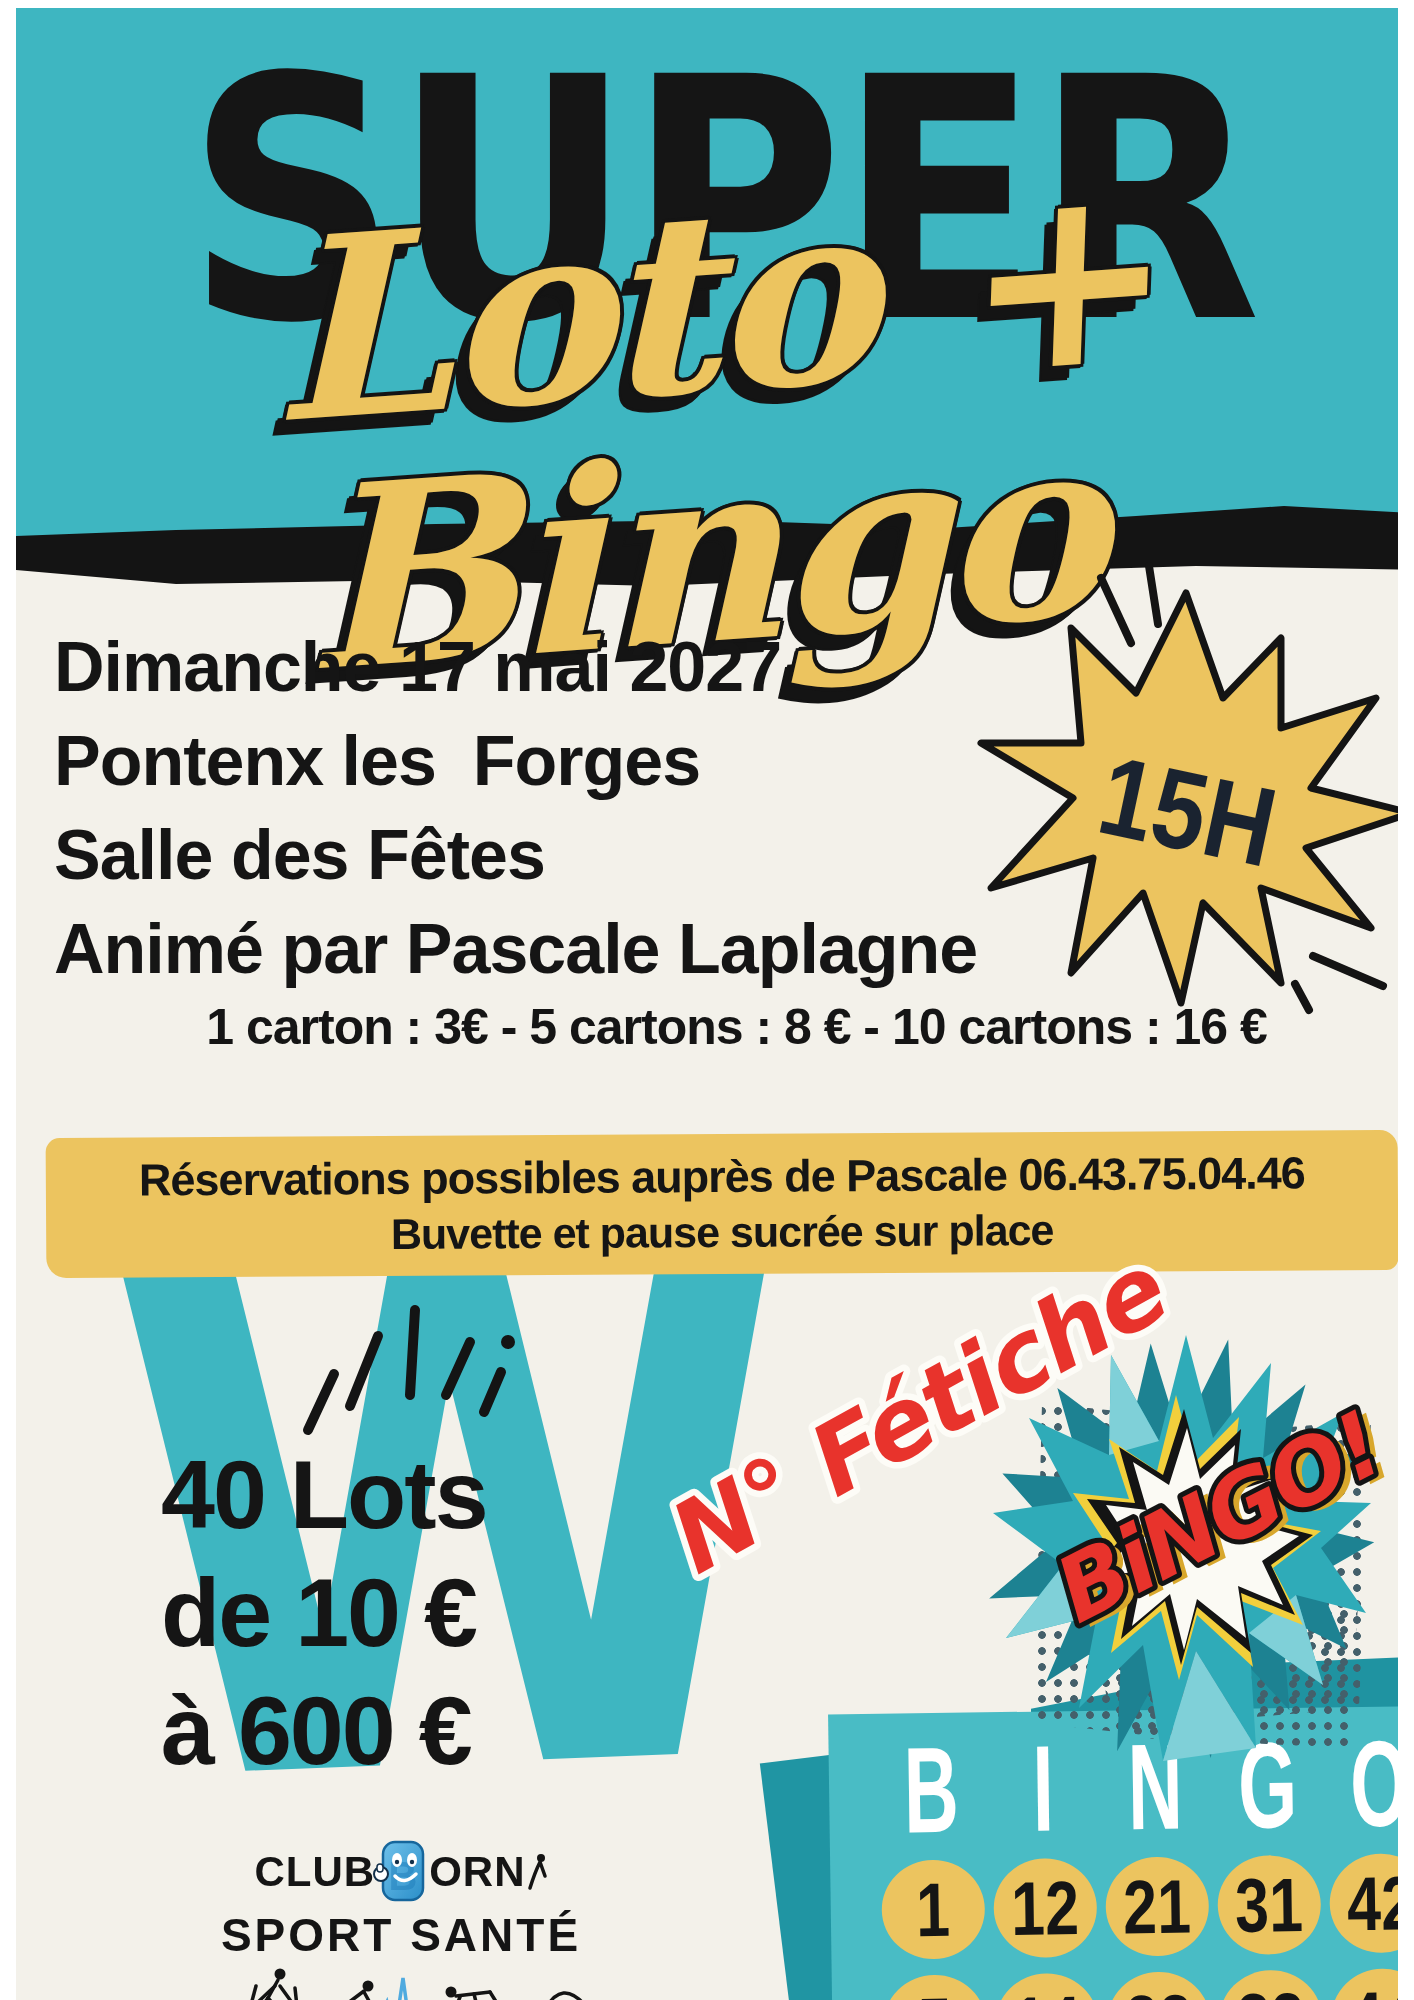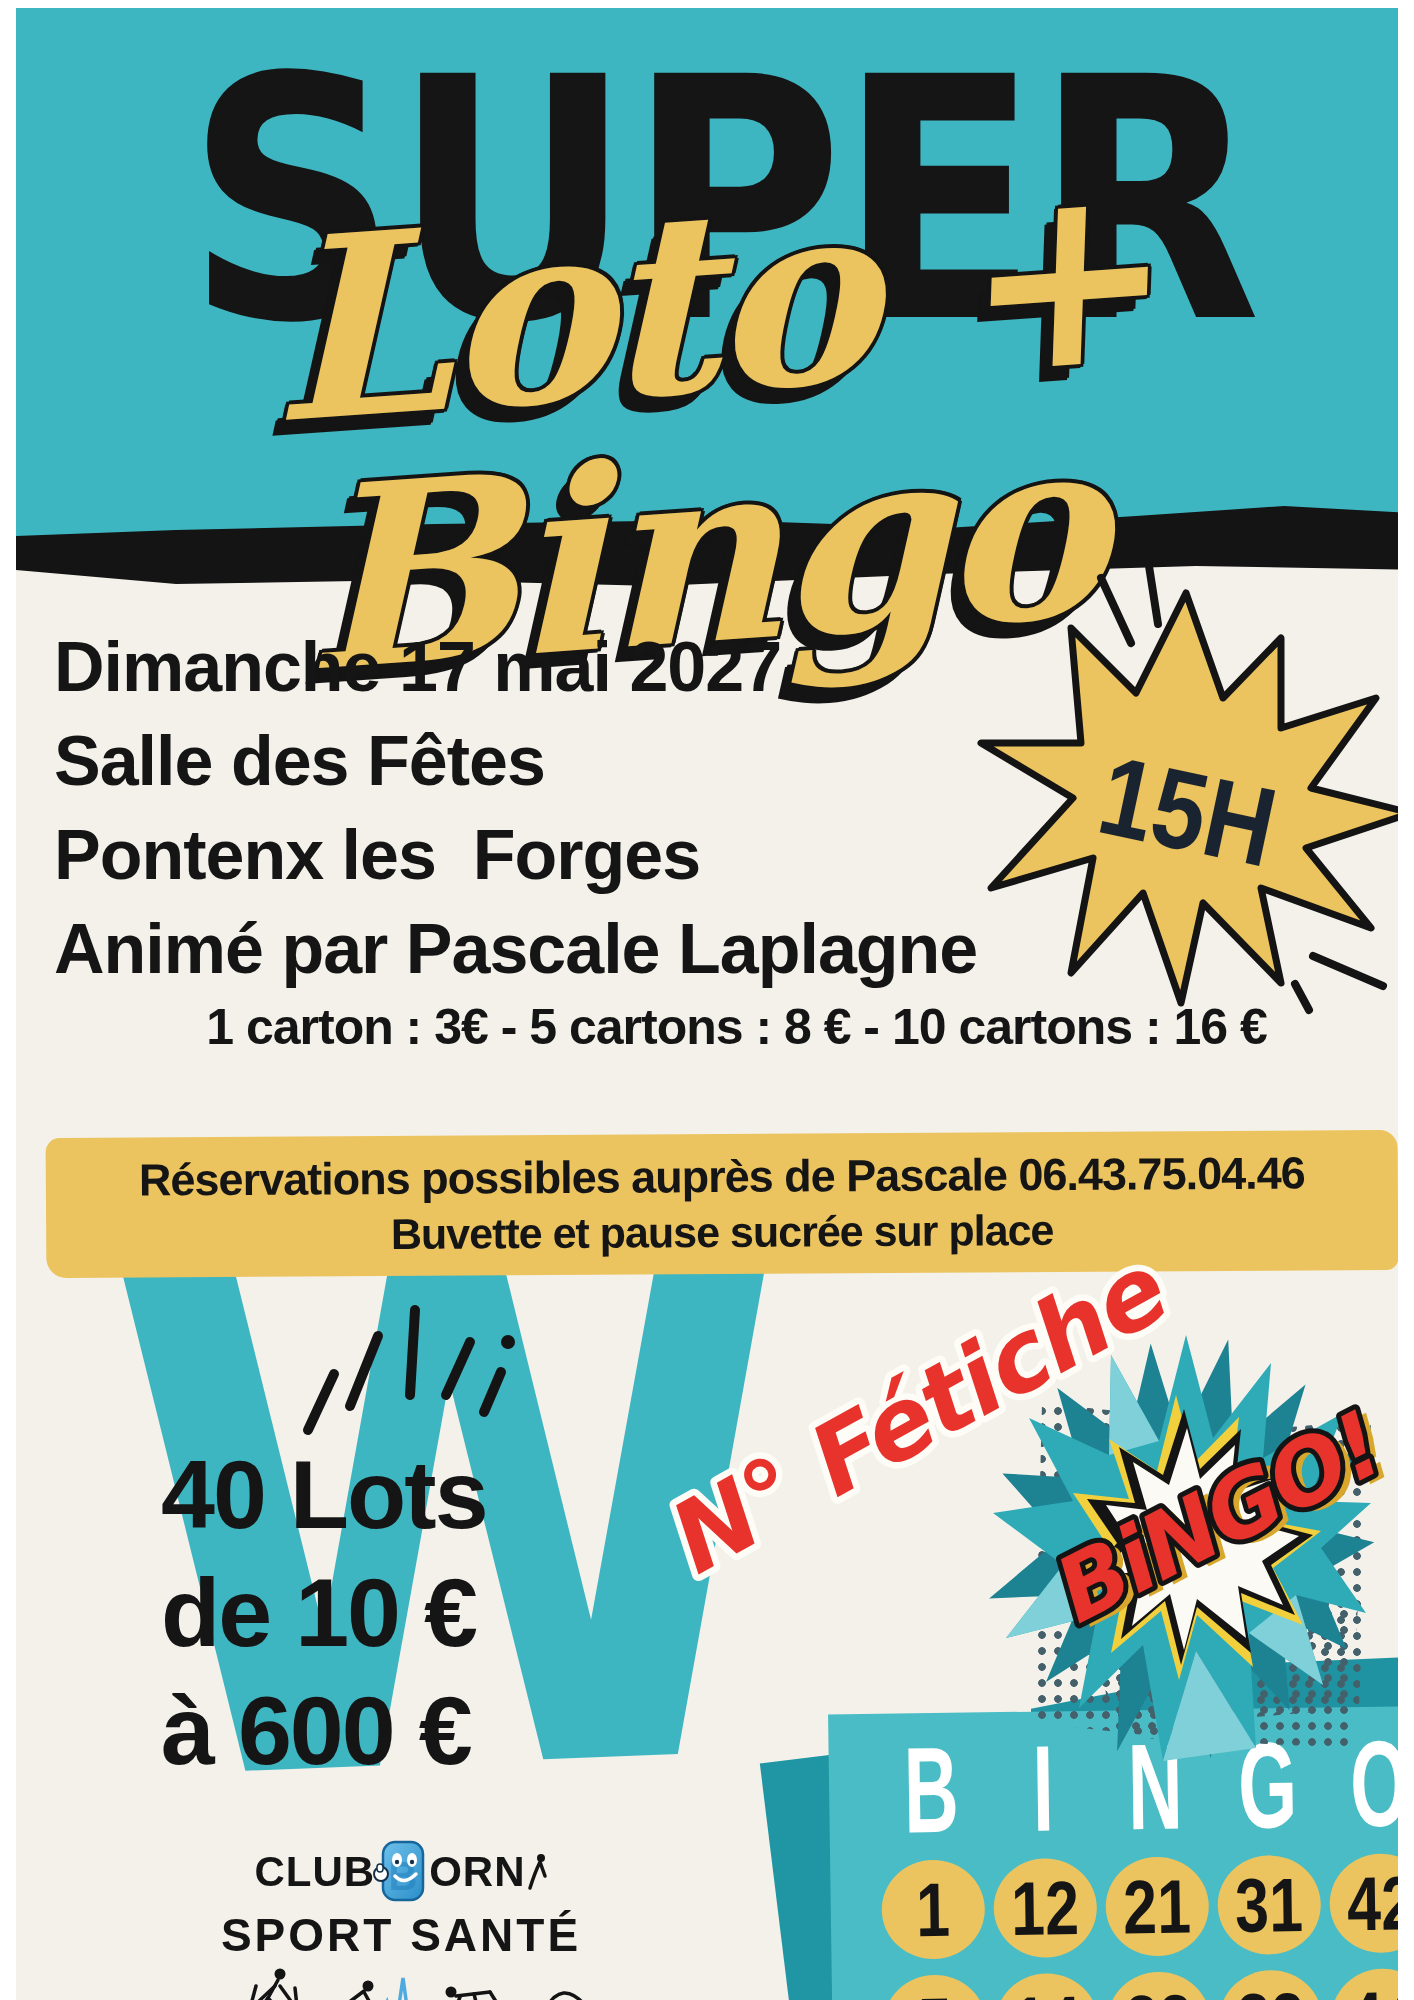--- a/index.html
+++ b/index.html
@@ -121,22 +121,22 @@
 
   <svg class="divider" viewBox="0 0 1414 100" aria-hidden="true">
     <path d="M0,36 L160,30 L420,24 L700,20 L930,28 L1120,16 L1268,6 L1414,14 L1414,70 L1180,66 L920,74 L640,86 L400,80 L160,84 L0,70 Z" fill="#141414"></path>
   </svg>
 
   <div class="super-title">SUPER</div>
   <div class="script-title">Loto + Bingo</div>
 
   <div class="event-block">
     <div class="event-line">Dimanche 17 mai 2027</div>
+    <div class="event-line">Pontenx les  Forges</div>
     <div class="event-line">Salle des Fêtes</div>
-    <div class="event-line">Pontenx les  Forges</div>
     <div class="event-line">Animé par Pascale Laplagne</div>
   </div>
 
   <svg class="starburst" viewBox="0 0 470 450">
     <line x1="150" y1="20" x2="180" y2="85" stroke="#141414" stroke-width="8" stroke-linecap="round"></line>
     <line x1="198" y1="8" x2="207" y2="66" stroke="#141414" stroke-width="8" stroke-linecap="round"></line>
     <line x1="362" y1="398" x2="432" y2="428" stroke="#141414" stroke-width="8" stroke-linecap="round"></line>
     <line x1="344" y1="426" x2="358" y2="452" stroke="#141414" stroke-width="8" stroke-linecap="round"></line>
     <polygon points="235,35 272,140 330,80 330,170 425,140 360,230 460,255 355,290 420,370 310,330 330,425 252,345 230,445 192,335 120,415 142,300 40,330 122,240 30,185 130,185 120,70 185,135" fill="#ecc45f" stroke="#141414" stroke-width="7" stroke-linejoin="round"></polygon>
     <text x="237" y="292" text-anchor="middle" transform="rotate(12 237 252)" font-family="Liberation Sans, sans-serif" font-weight="bold" font-size="112" fill="#1a2330" textLength="175" lengthAdjust="spacingAndGlyphs">15H</text>

